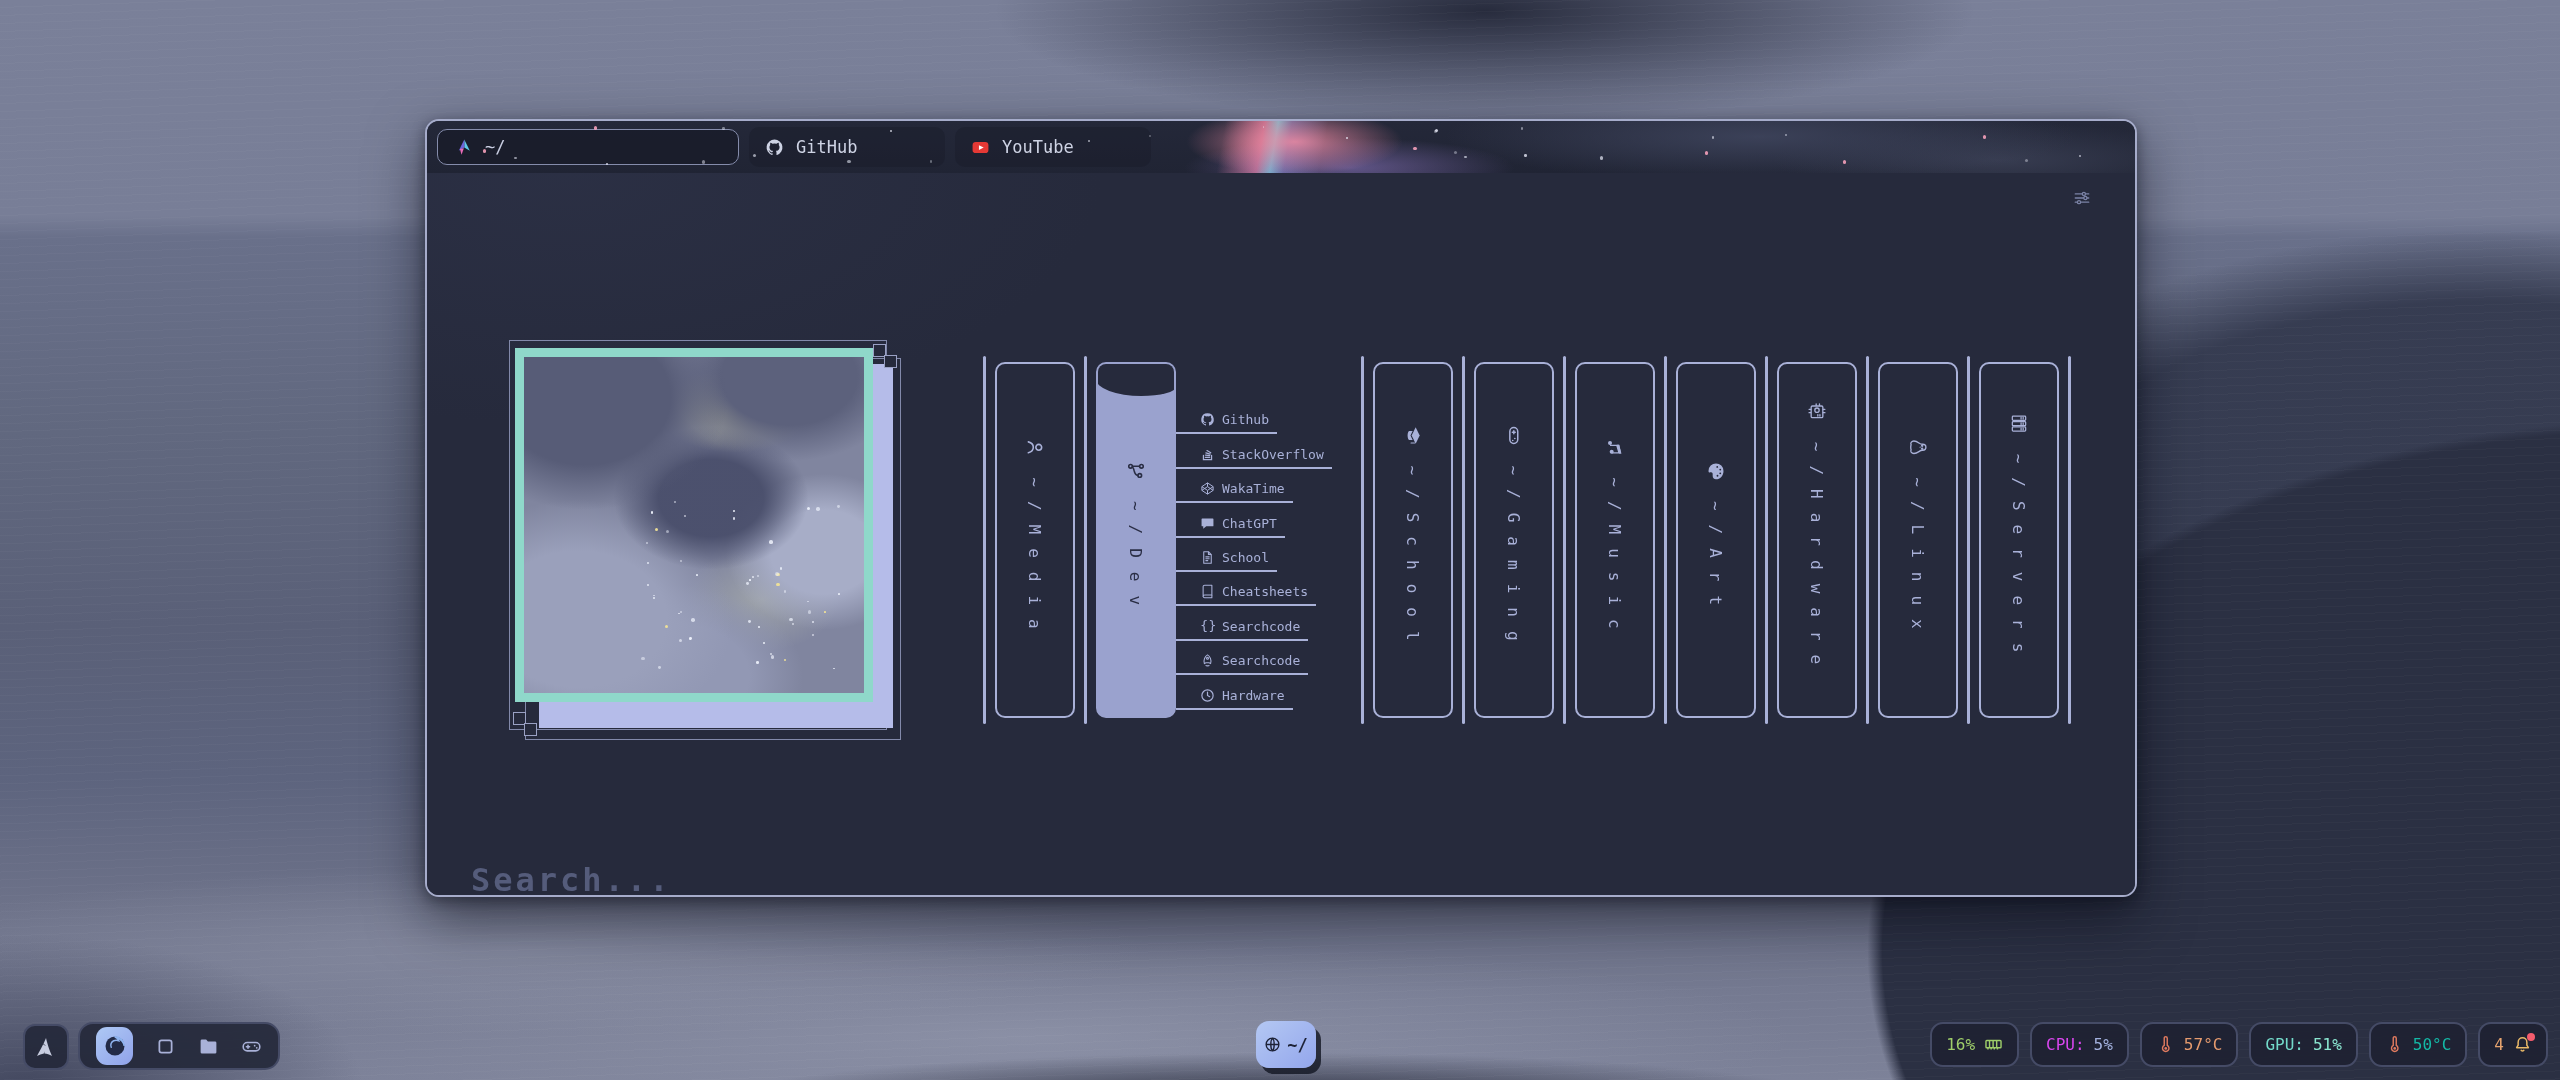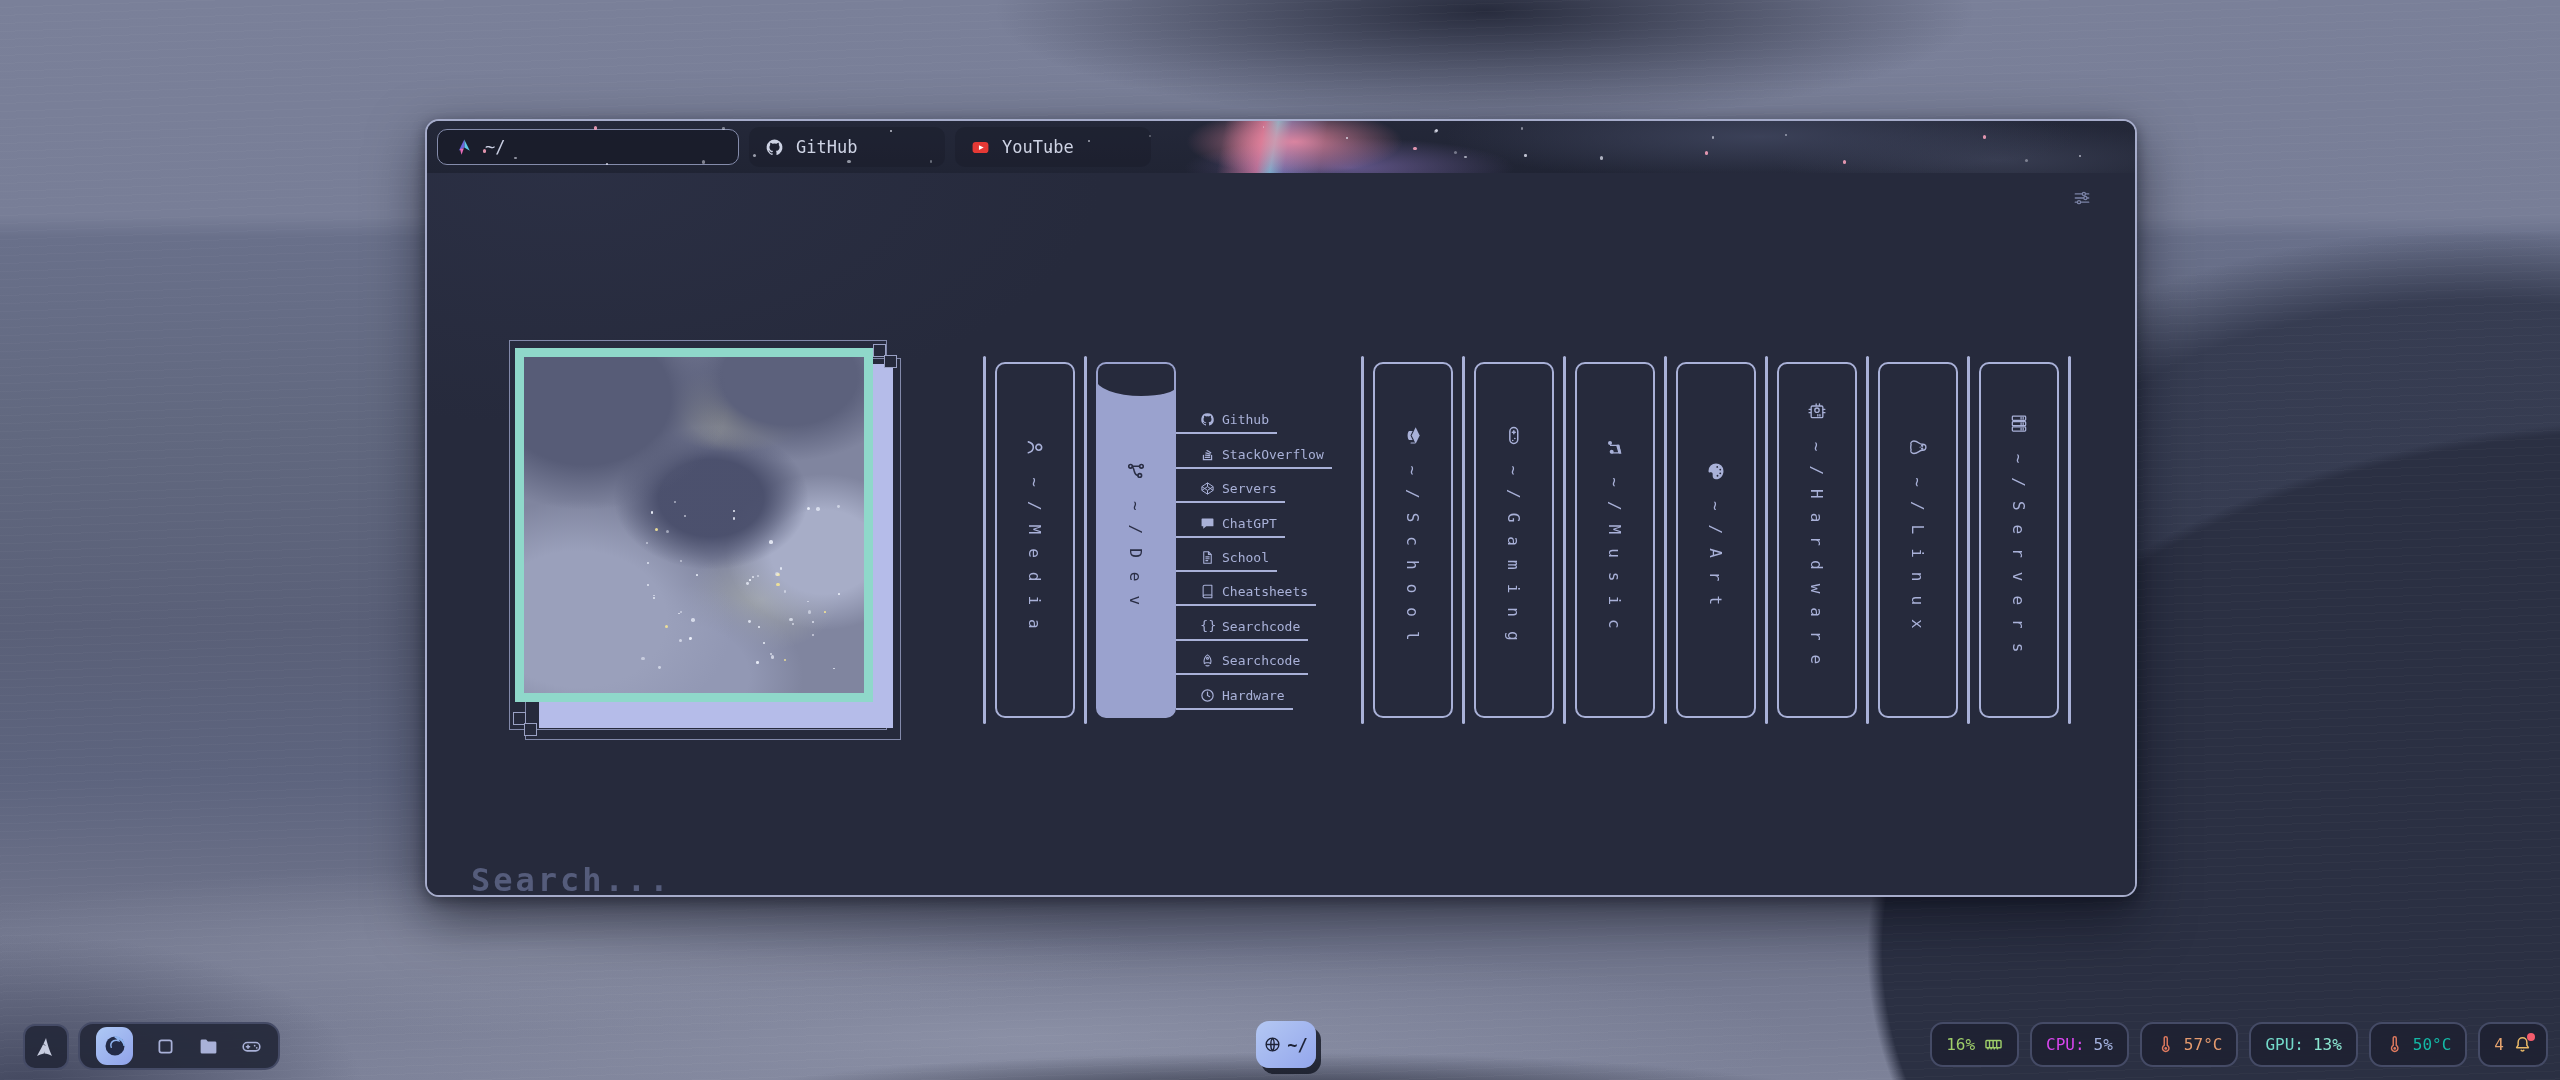--- a/index.html
+++ b/index.html
@@ -298,21 +298,21 @@
               </span>
               <span>StackOverflow</span>
             </div>
             <div class="link-row">
               <span class="ic">
                 <svg viewBox="0 0 24 24" fill="none" stroke="currentColor" stroke-width="1.6" stroke-linejoin="round">
                   <path d="M12 3l9 6v6l-9 6-9-6V9z"></path>
                   <path d="M12 3v6m0 6v6M3 9l9 6 9-6M3 15l9-6 9 6"></path>
                 </svg>
               </span>
-              <span>Servers</span>
+              <span>WakaTime</span>
             </div>
             <div class="link-row">
               <span class="ic">
                 <svg viewBox="0 0 24 24" fill="currentColor">
                   <path d="M3.5 4h17a1 1 0 011 1v10.5a1 1 0 01-1 1H10l-4.8 3.8V16.5H3.5a1 1 0 01-1-1V5a1 1 0 011-1z"></path>
                 </svg>
               </span>
               <span>ChatGPT</span>
             </div>
             <div class="link-row">
@@ -534,21 +534,21 @@
       <span class="ic" style="color: rgb(224, 122, 95);">
         <svg viewBox="0 0 24 24" fill="none" stroke="currentColor" stroke-width="1.8">
           <path d="M10.4 4a1.9 1.9 0 013.8 0v9.1a4.1 4.1 0 11-3.8 0z"></path>
           <circle cx="12.3" cy="17" r="1.7" fill="currentColor" stroke="none"></circle>
         </svg>
       </span>
       <span style="color: rgb(229, 154, 110);">57°C</span>
     </div>
     <div class="stat">
       <span style="color: rgb(115, 218, 202);">GPU:</span>
-      <span style="color: rgb(138, 230, 208);">13%</span>
+      <span style="color: rgb(138, 230, 208);">51%</span>
     </div>
     <div class="stat">
       <span class="ic" style="color: rgb(224, 122, 95);">
         <svg viewBox="0 0 24 24" fill="none" stroke="currentColor" stroke-width="1.8">
           <path d="M10.4 4a1.9 1.9 0 013.8 0v9.1a4.1 4.1 0 11-3.8 0z"></path>
           <circle cx="12.3" cy="17" r="1.7" fill="currentColor" stroke="none"></circle>
         </svg>
       </span>
       <span style="color: #14b8a6;">50°C</span>
     </div>

